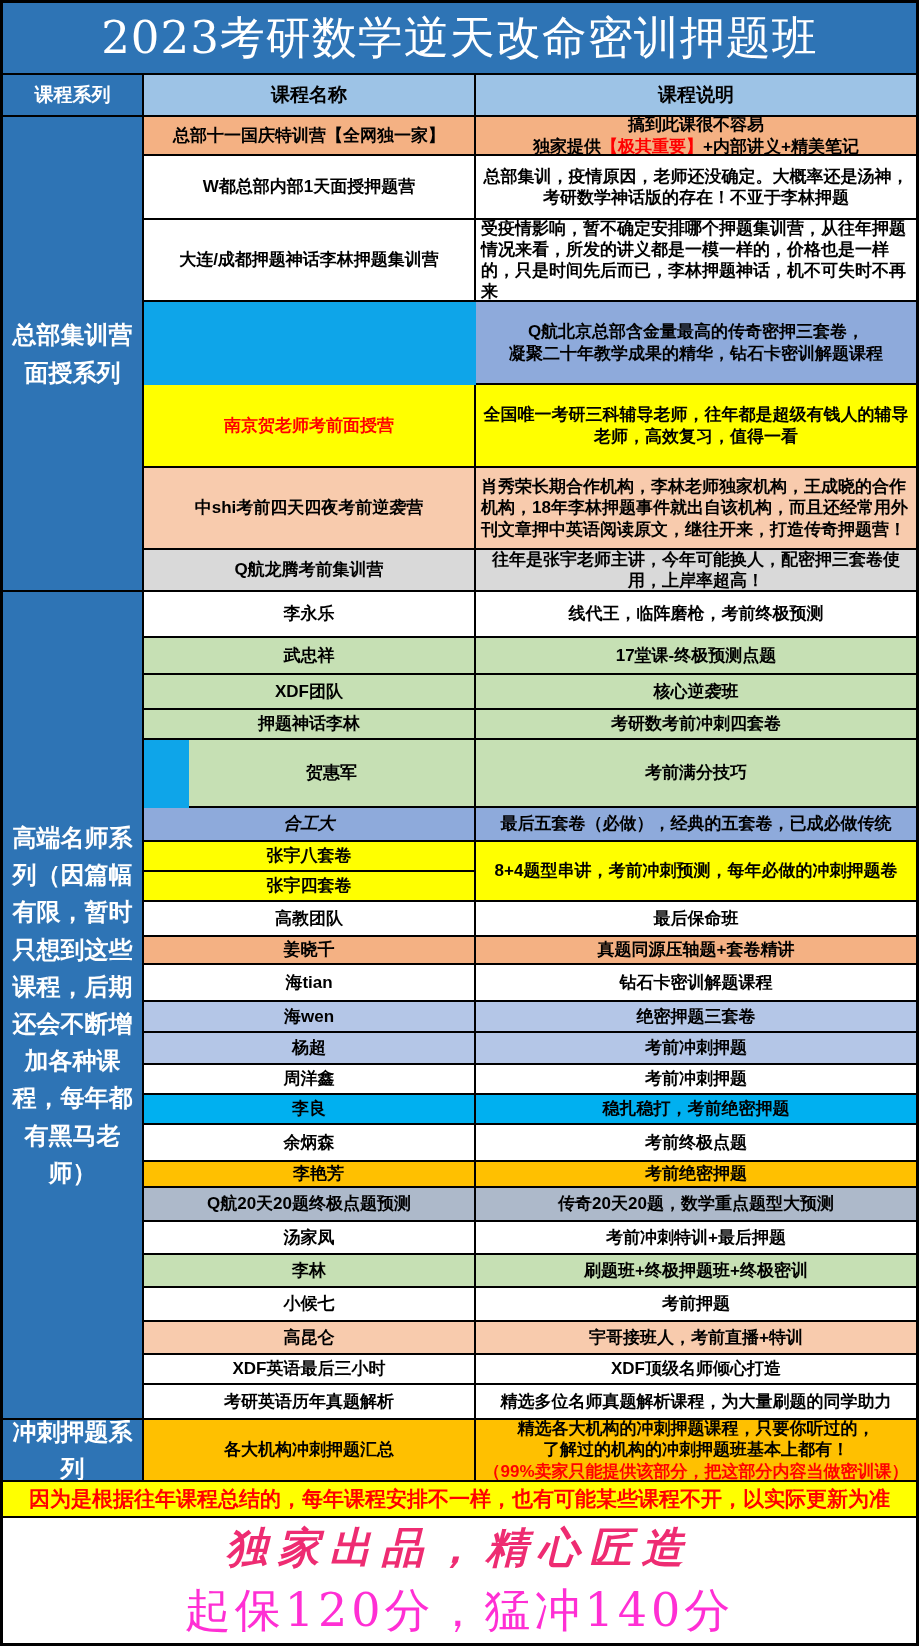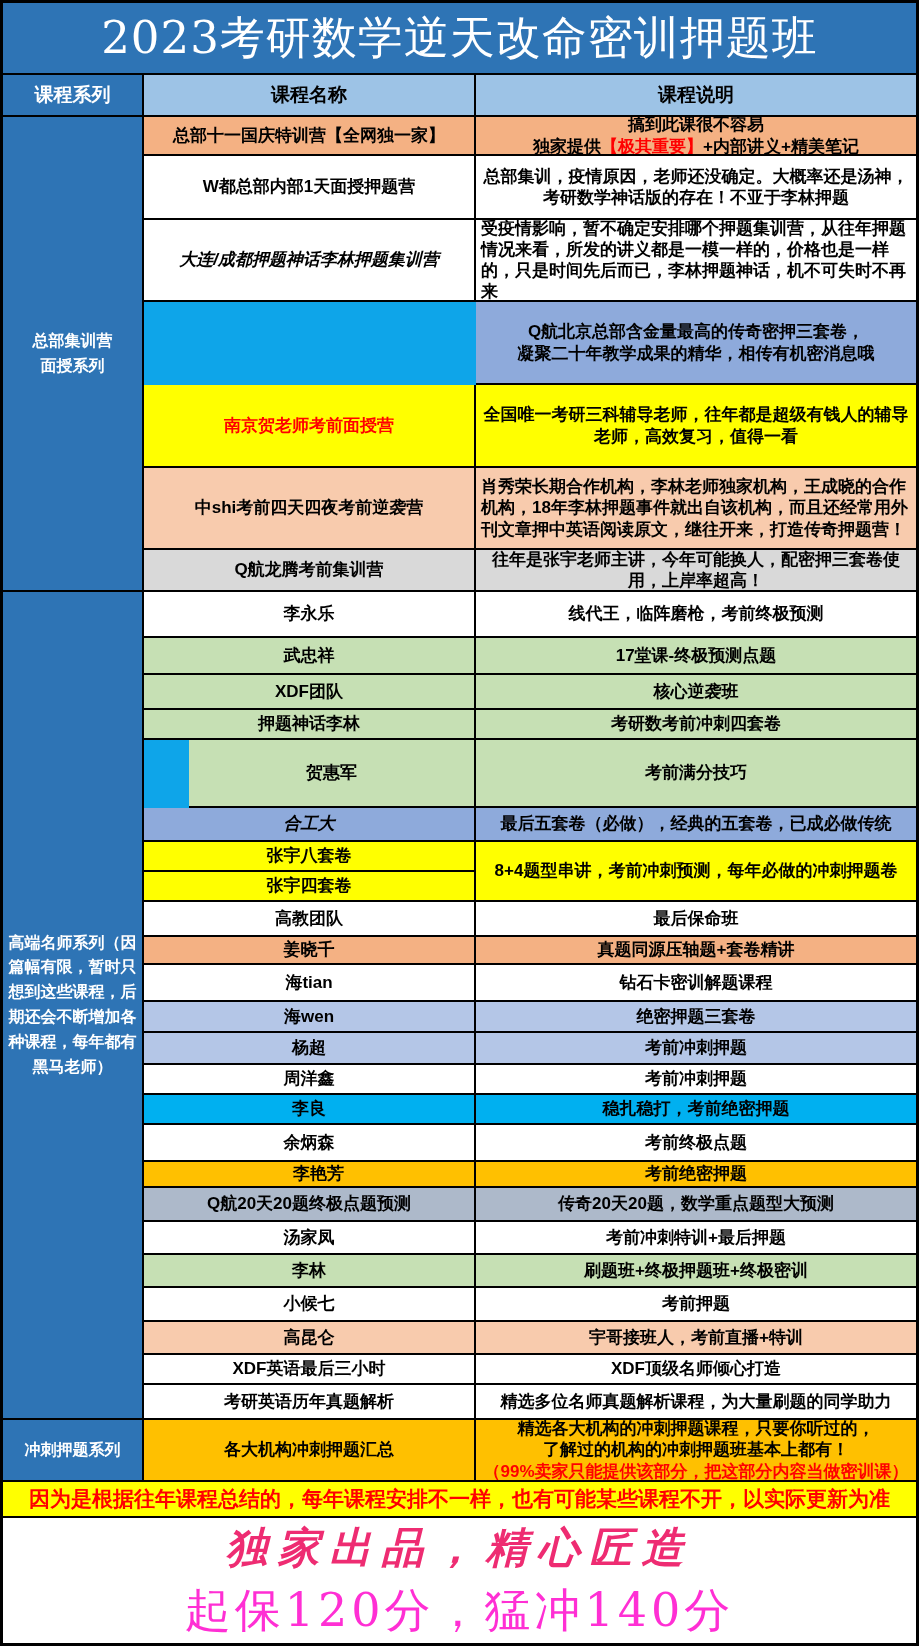--- a/index.html
+++ b/index.html
@@ -20,21 +20,21 @@
     box-sizing:border-box;border-right:2px solid #000;border-bottom:2px solid #000;
     display:flex;align-items:center;justify-content:center;
     text-align:center;font-weight:700;color:#000;overflow:hidden;
     padding:1px 5px;line-height:1.25;
   }
   .cell.c3{border-right:none;}
   .hdr{height:42px;font-size:19px;}
   .hdr.c1{background:#2e74b5;color:#fff;}
   .hdr.c2,.hdr.c3{background:#9dc3e6;}
   .series{
-    background:#2e74b5;color:#fff;font-size:16px;
+    background:#2e74b5;color:#fff;font-size:24px;
     white-space:pre-line;padding:2px 4px;line-height:1.55;
   }
   .name{font-size:17px;}
   .desc{font-size:17px;}
   .desc-inner{width:100%;white-space:pre-line;}
   .align-left .desc-inner{text-align:left;}
   .notice{
     height:36px;background:#ffff00;color:#ff0000;
     display:flex;align-items:center;justify-content:center;
     font-size:21px;font-weight:700;border-bottom:2px solid #000;
@@ -70,27 +70,27 @@
 面授系列</div>
       <div class="cell name c2" style="grid-area: 1 / 2; background: rgb(244, 177, 131);">总部十一国庆特训营【全网独一家】</div>
       <div class="cell desc c3" style="grid-area: 1 / 3 / span 1; background: rgb(244, 177, 131);">
         <div class="desc-inner"><span>搞到此课很不容易
 独家提供</span><span style="color: rgb(255, 0, 0);">【极其重要】</span><span>+内部讲义+精美笔记</span></div>
       </div>
       <div class="cell name c2" style="grid-area: 2 / 2; background: rgb(255, 255, 255);">W都总部内部1天面授押题营</div>
       <div class="cell desc c3" style="grid-area: 2 / 3 / span 1; background: rgb(255, 255, 255);">
         <div class="desc-inner"><span>总部集训，疫情原因，老师还没确定。大概率还是汤神，考研数学神话版的存在！不亚于李林押题</span></div>
       </div>
-      <div class="cell name c2" style="grid-area: 3 / 2; background: rgb(255, 255, 255); font-style: italic;">大连/成都押题神话李林押题集训营</div>
+      <div class="cell name c2" style="grid-area: 3 / 2; background: rgb(255, 255, 255);">大连/成都押题神话李林押题集训营</div>
       <div class="cell desc c3 align-left" style="grid-area: 3 / 3 / span 1; background: rgb(255, 255, 255);">
         <div class="desc-inner"><span>受疫情影响，暂不确定安排哪个押题集训营，从往年押题情况来看，所发的讲义都是一模一样的，价格也是一样的，只是时间先后而已，李林押题神话，机不可失时不再来</span></div>
       </div>
       <div class="cell desc c3" style="grid-area: 4 / 3 / span 1; background: rgb(142, 170, 219);">
         <div class="desc-inner"><span>Q航北京总部含金量最高的传奇密押三套卷，
-凝聚二十年教学成果的精华，相传有机密消息哦</span></div>
+凝聚二十年教学成果的精华，钻石卡密训解题课程</span></div>
       </div>
       <div class="cell name c2" style="grid-area: 5 / 2; background: rgb(255, 255, 0); color: rgb(255, 0, 0);">南京贺老师考前面授营</div>
       <div class="cell desc c3" style="grid-area: 5 / 3 / span 1; background: rgb(255, 255, 0);">
         <div class="desc-inner"><span>全国唯一考研三科辅导老师，往年都是超级有钱人的辅导老师，高效复习，值得一看</span></div>
       </div>
       <div class="cell name c2" style="grid-area: 6 / 2; background: rgb(248, 203, 173);">中shi考前四天四夜考前逆袭营</div>
       <div class="cell desc c3 align-left" style="grid-area: 6 / 3 / span 1; background: rgb(248, 203, 173);">
         <div class="desc-inner"><span>肖秀荣长期合作机构，李林老师独家机构，王成晓的合作机构，18年李林押题事件就出自该机构，而且还经常用外刊文章押中英语阅读原文，继往开来，打造传奇押题营！</span></div>
       </div>
       <div class="cell name c2" style="grid-area: 7 / 2; background: rgb(217, 217, 217);">Q航龙腾考前集训营</div>

